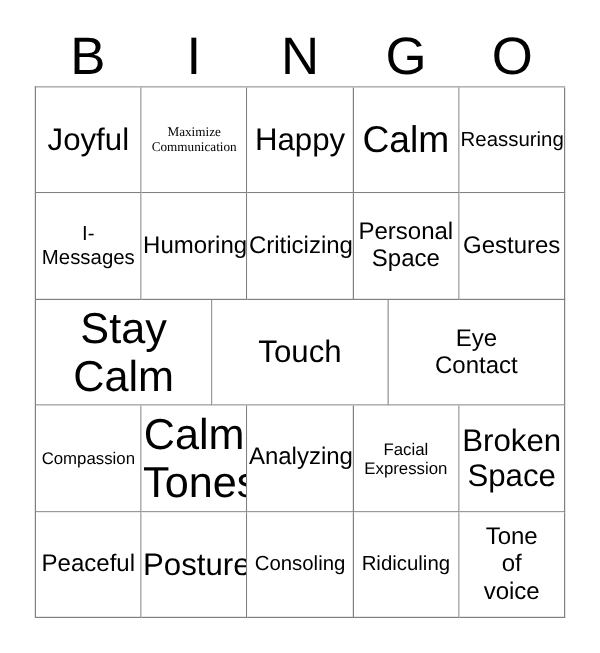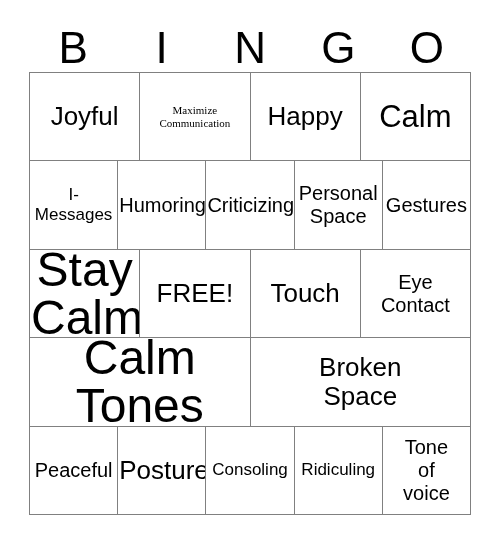--- a/index.html
+++ b/index.html
@@ -83,21 +83,21 @@
     font-weight: 400;
     white-space: pre-line;
   }
   
   .fs-xs   { font-size: 11px;  line-height: 13px; font-family: Liberation Serif, serif; }
   .fs-s    { font-size: 14px;  line-height: 16px; }
   .fs-m    { font-size: 17px;  line-height: 20px; }
   .fs-l    { font-size: 20px;  line-height: 23px; }
   .fs-xl   { font-size: 26px;  line-height: 29px; }
   .fs-xxl  { font-size: 31px;  line-height: 35px; }
-  .fs-huge { font-size: 48px;  line-height: 48px; }
+  .fs-huge { font-size: 36px;  line-height: 40px; }
 </style>
 </head>
 <body>
 
 <div id="card">
 
   <div id="header-row">
     <div class="header-letter">B</div>
     <div class="header-letter">I</div>
     <div class="header-letter">N</div>
@@ -114,20 +114,23 @@
       <div class="cell">
           <span class="cell-text fs-xs">Maximize
 Communication</span>
         </div>
       <div class="cell">
           <span class="cell-text fs-xl">Happy</span>
         </div>
       <div class="cell">
           <span class="cell-text fs-xxl">Calm</span>
         </div>
+      <div class="cell">
+          <span class="cell-text fs-m">Reassuring</span>
+        </div>
     </div>
 
     <div class="grid-row">
       <div class="cell">
           <span class="cell-text fs-m">I-
 Messages</span>
         </div>
       <div class="cell">
           <span class="cell-text fs-l">Humoring</span>
         </div>
@@ -142,35 +145,42 @@
           <span class="cell-text fs-l">Gestures</span>
         </div>
     </div>
 
     <div class="grid-row">
       <div class="cell">
           <span class="cell-text fs-huge">Stay
 Calm</span>
         </div>
       <div class="cell">
-          <span class="cell-text fs-xl">FREE!</span>
-        </div>
-      <div class="cell">
           <span class="cell-text fs-xl">Touch</span>
         </div>
       <div class="cell">
           <span class="cell-text fs-l">Eye
 Contact</span>
         </div>
     </div>
 
     <div class="grid-row">
       <div class="cell">
+          <span class="cell-text fs-s">Compassion</span>
+        </div>
+      <div class="cell">
           <span class="cell-text fs-huge">Calm
 Tones</span>
+        </div>
+      <div class="cell">
+          <span class="cell-text fs-l">Analyzing</span>
+        </div>
+      <div class="cell">
+          <span class="cell-text fs-s">Facial
+Expression</span>
         </div>
       <div class="cell">
           <span class="cell-text fs-xl">Broken
 Space</span>
         </div>
     </div>
 
     <div class="grid-row">
       <div class="cell">
           <span class="cell-text fs-l">Peaceful</span>

